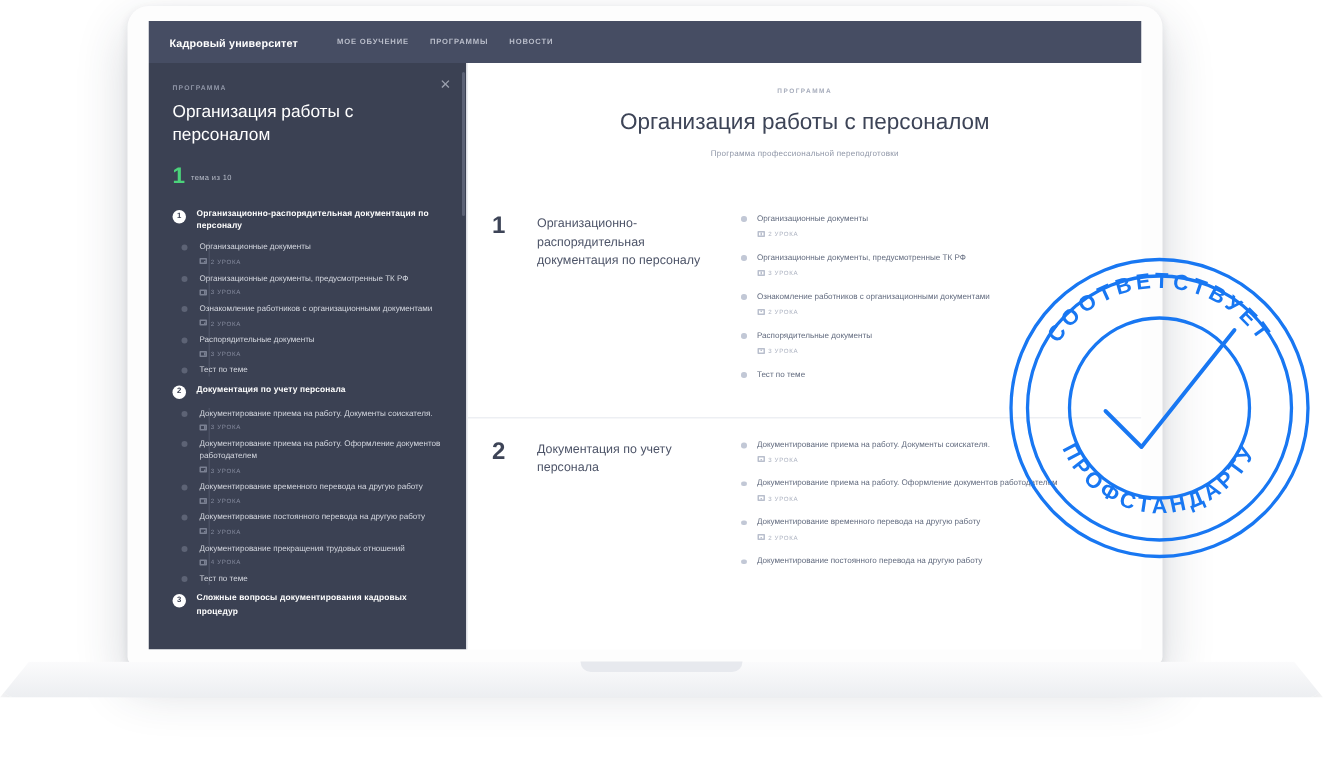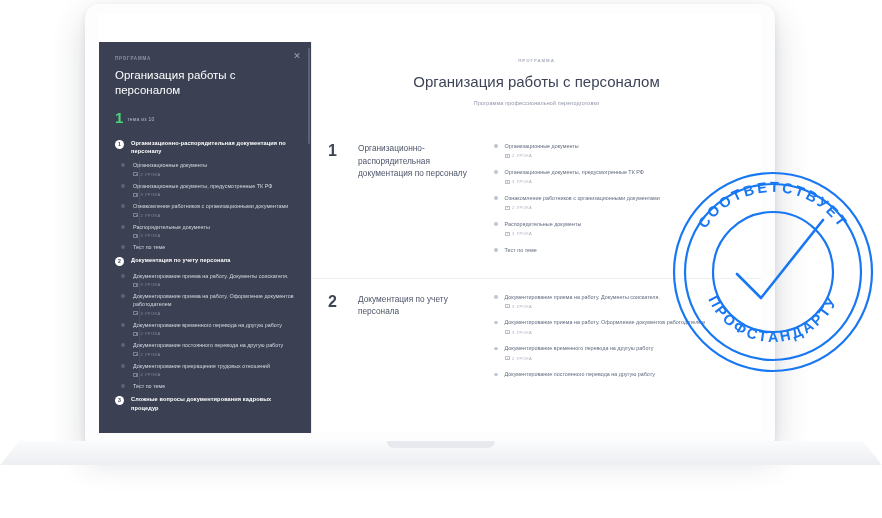--- a/index.html
+++ b/index.html
@@ -238,20 +238,28 @@
 </style>
 </head>
 <body>
 
 <div id="laptop">
 
   <div class="laptop-lid"></div>
 
   <div class="screen">
 
+    <div class="topbar">
+      <div class="brand">Кадровый университет</div>
+      <div class="nav-links">
+        <div class="nav-link">МОЕ ОБУЧЕНИЕ</div>
+        <div class="nav-link">ПРОГРАММЫ</div>
+        <div class="nav-link">НОВОСТИ</div>
+      </div>
+    </div>
 
     <div class="sidebar">
       <div class="sidebar-close">✕</div>
       <div class="sb-kicker">ПРОГРАММА</div>
       <div class="sb-title">Организация работы с персоналом</div>
       <div class="sb-progress">
         <div class="sb-progress-num">1</div>
         <div class="sb-progress-label">тема из 10</div>
       </div>
       <div id="sidebar-modules">

